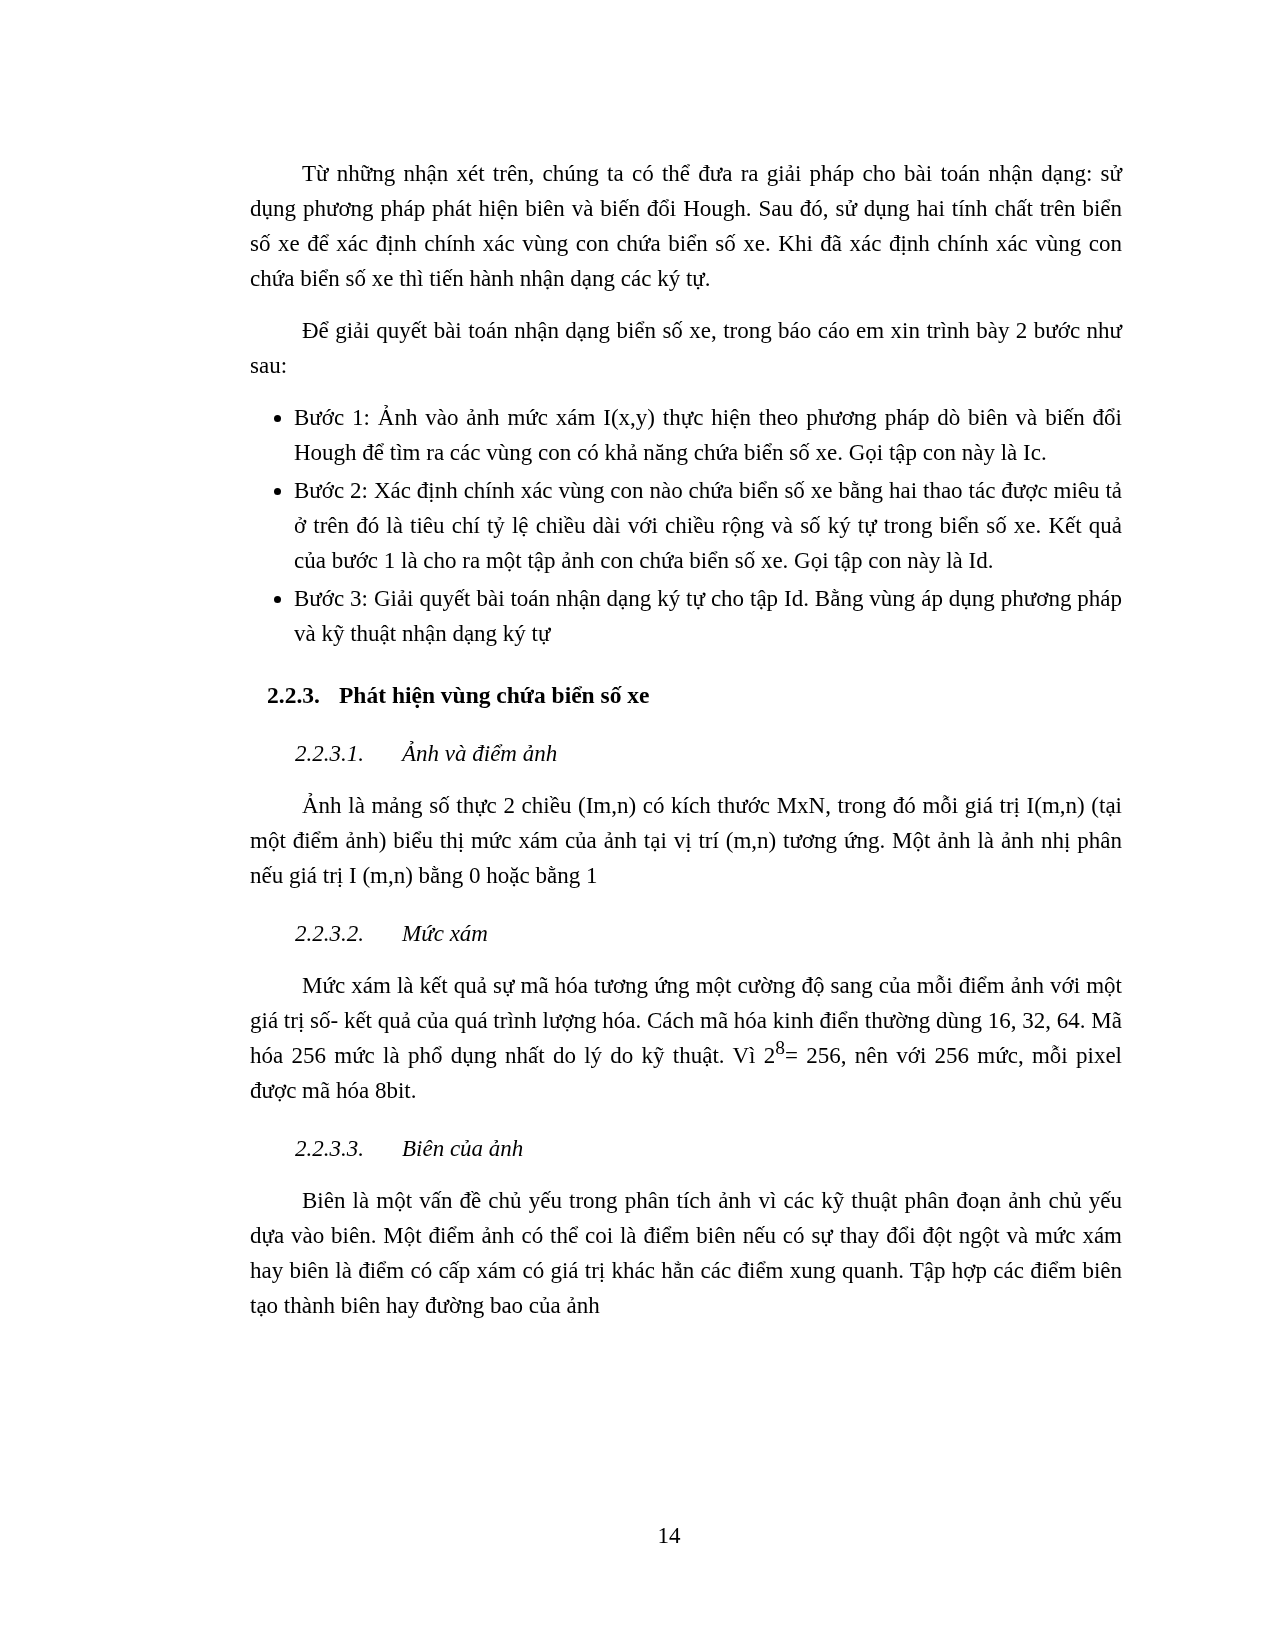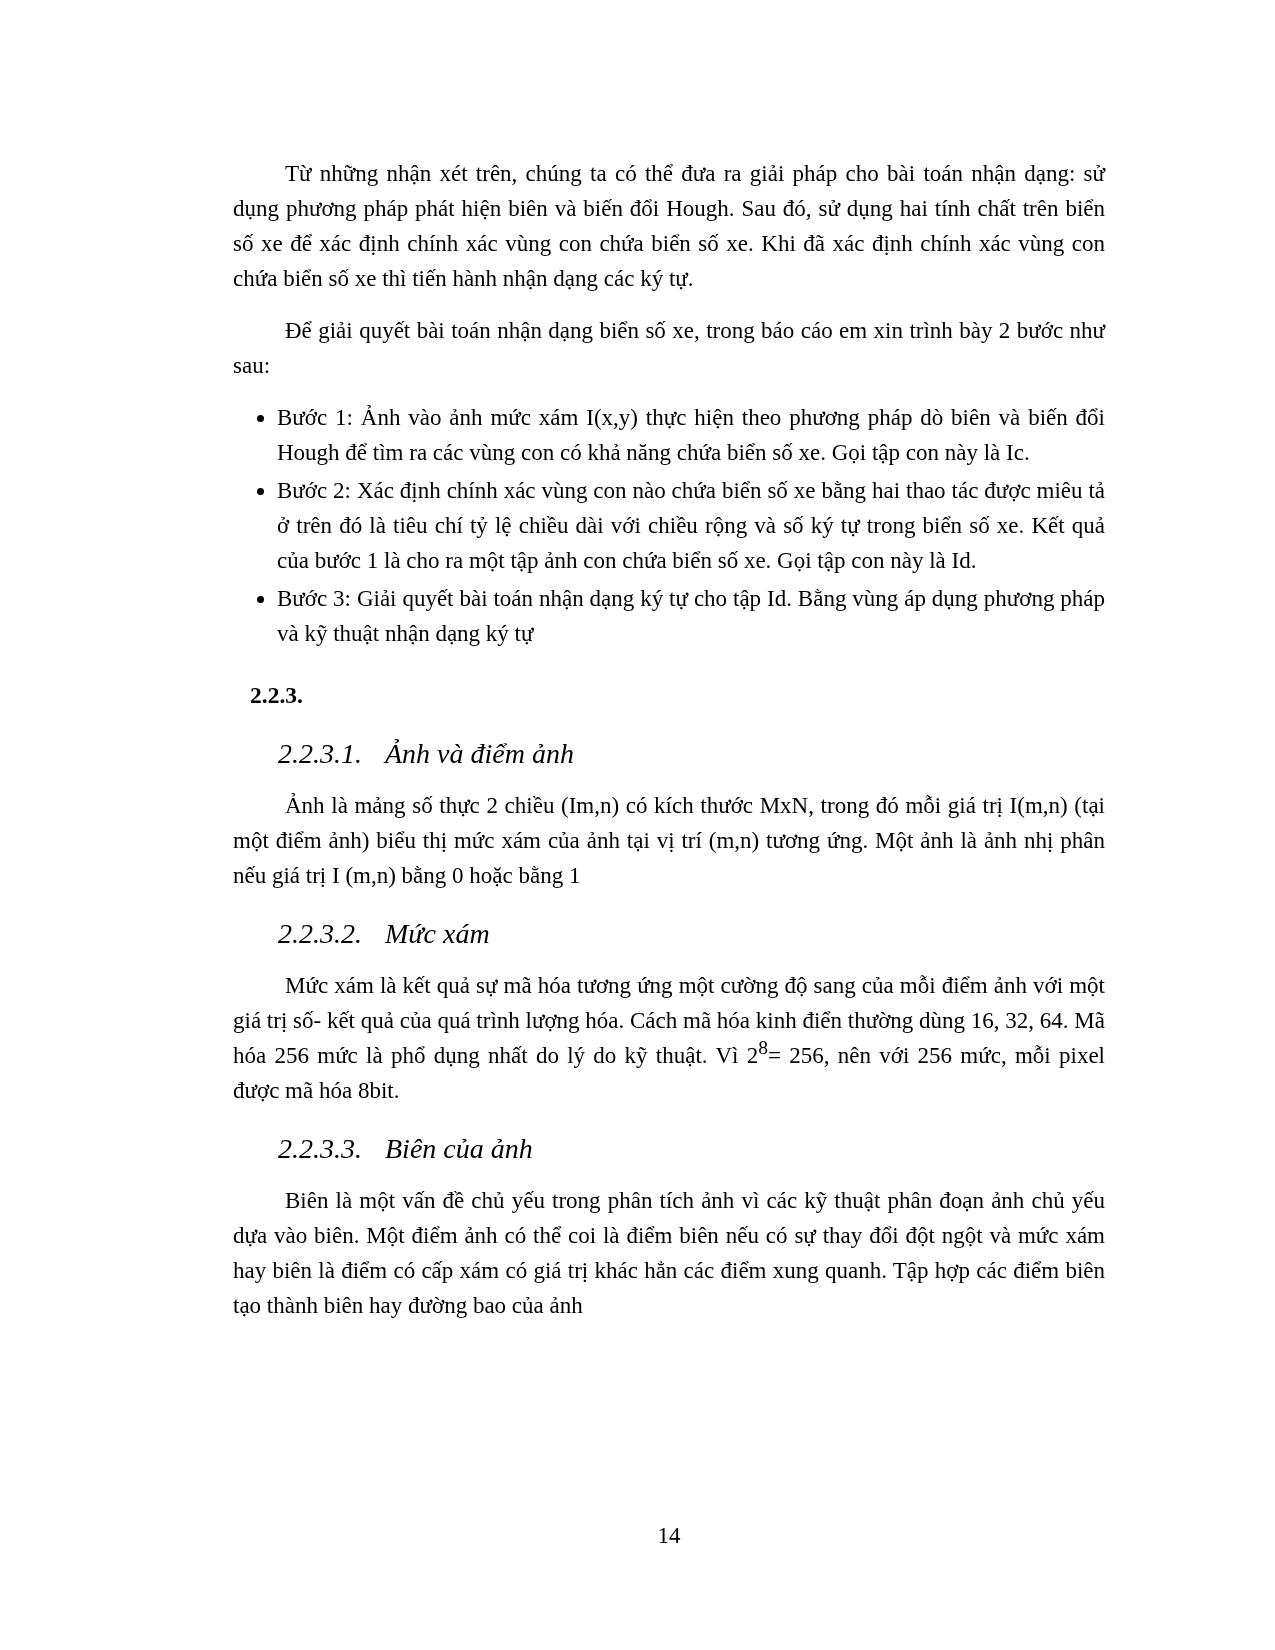--- a/index.html
+++ b/index.html
@@ -10,21 +10,21 @@
     width: 1275px;
     height: 1650px;
     position: relative;
     background: #ffffff;
     color: #000000;
     font-family: "Liberation Serif", "DejaVu Serif", serif;
     overflow: hidden;
   }
   .content {
     position: absolute;
-    left: 233px;
+    left: 250px;
     top: 156px;
     width: 872px;
     font-size: 23px;
     line-height: 35px;
     text-align: justify;
   }
   p.body-para {
     margin: 0 0 17px 0;
     text-indent: 52px;
   }
@@ -43,21 +43,21 @@
     font-weight: bold;
     line-height: 35px;
     margin: 27px 0 19px 17px;
   }
   h2.sec .num {
     flex: none;
     width: 72px;
   }
   h3.subsec {
     display: flex;
-    font-size: 28px;
+    font-size: 23px;
     font-weight: normal;
     font-style: italic;
     line-height: 35px;
     margin: 23px 0 17px 45px;
   }
   h3.subsec .num {
     flex: none;
     width: 107px;
   }
   sup.exp {
@@ -87,20 +87,21 @@
   <p class="body-para">Để giải quyết bài toán nhận dạng biển số xe, trong báo cáo em xin trình bày 2 bước như sau:</p>
 
   <ul class="steps">
     <li>Bước 1: Ảnh vào ảnh mức xám I(x,y) thực hiện theo phương pháp dò biên và biến đổi Hough để tìm ra các vùng con có khả năng chứa biển số xe. Gọi tập con này là Ic.</li>
     <li>Bước 2: Xác định chính xác vùng con nào chứa biển số xe bằng hai thao tác được miêu tả ở trên đó là tiêu chí tỷ lệ chiều dài với chiều rộng và số ký tự trong biển số xe. Kết quả của bước 1 là cho ra một tập ảnh con chứa biển số xe. Gọi tập con này là Id.</li>
     <li>Bước 3: Giải quyết bài toán nhận dạng ký tự cho tập Id. Bằng vùng áp dụng phương pháp và kỹ thuật nhận dạng ký tự</li>
   </ul>
 
   <h2 class="sec">
     <span class="num">2.2.3.</span>
+    <span class="title">Phát hiện vùng chứa biển số xe</span>
   </h2>
 
   <h3 class="subsec">
     <span class="num">2.2.3.1.</span>
     <span class="title">Ảnh và điểm ảnh</span>
   </h3>
 
   <p class="body-para">Ảnh là mảng số thực 2 chiều (Im,n) có kích thước MxN, trong đó mỗi giá trị I(m,n) (tại một điểm ảnh) biểu thị mức xám của ảnh tại vị trí (m,n) tương ứng. Một ảnh là ảnh nhị phân nếu giá trị I (m,n) bằng 0 hoặc bằng 1</p>
 
   <h3 class="subsec">

